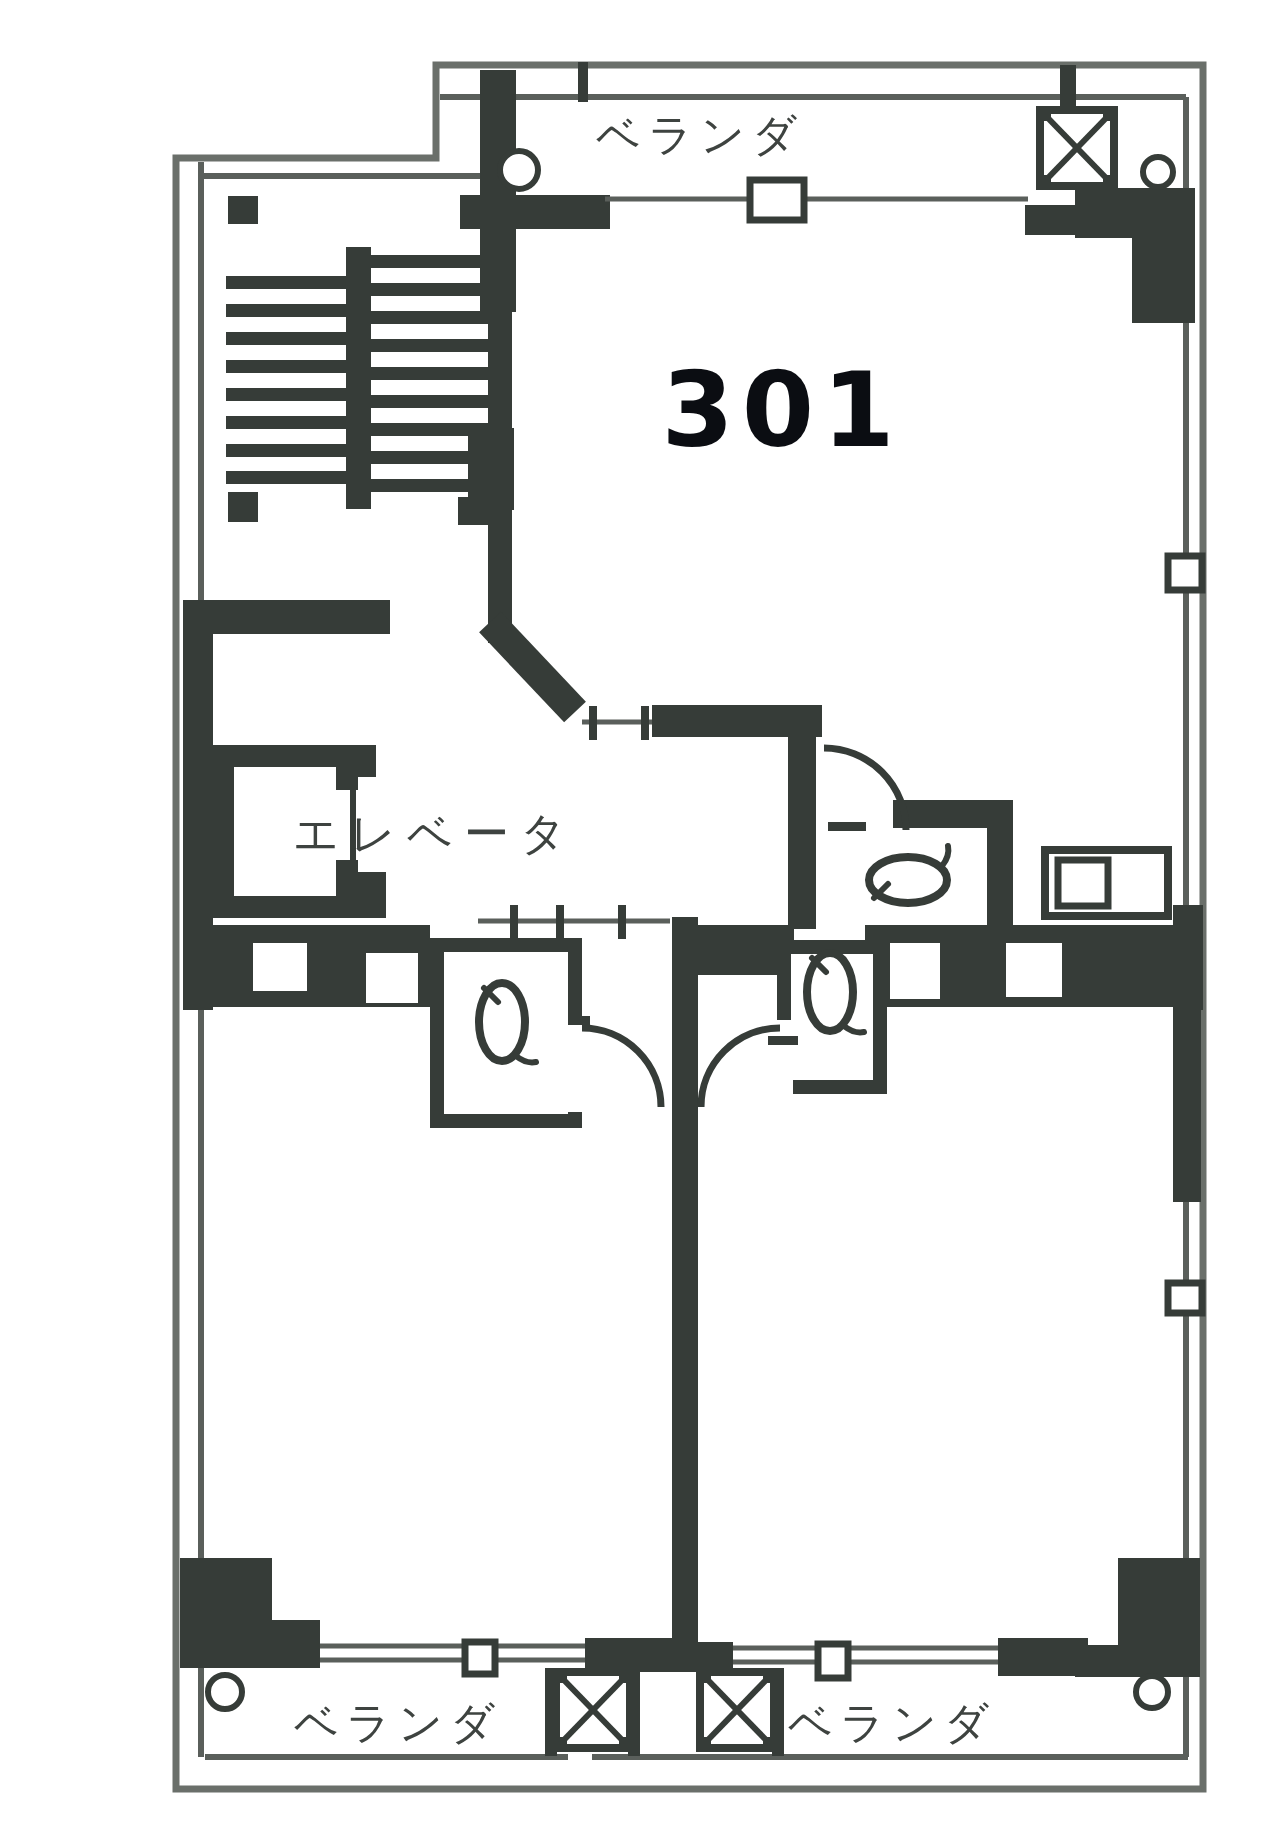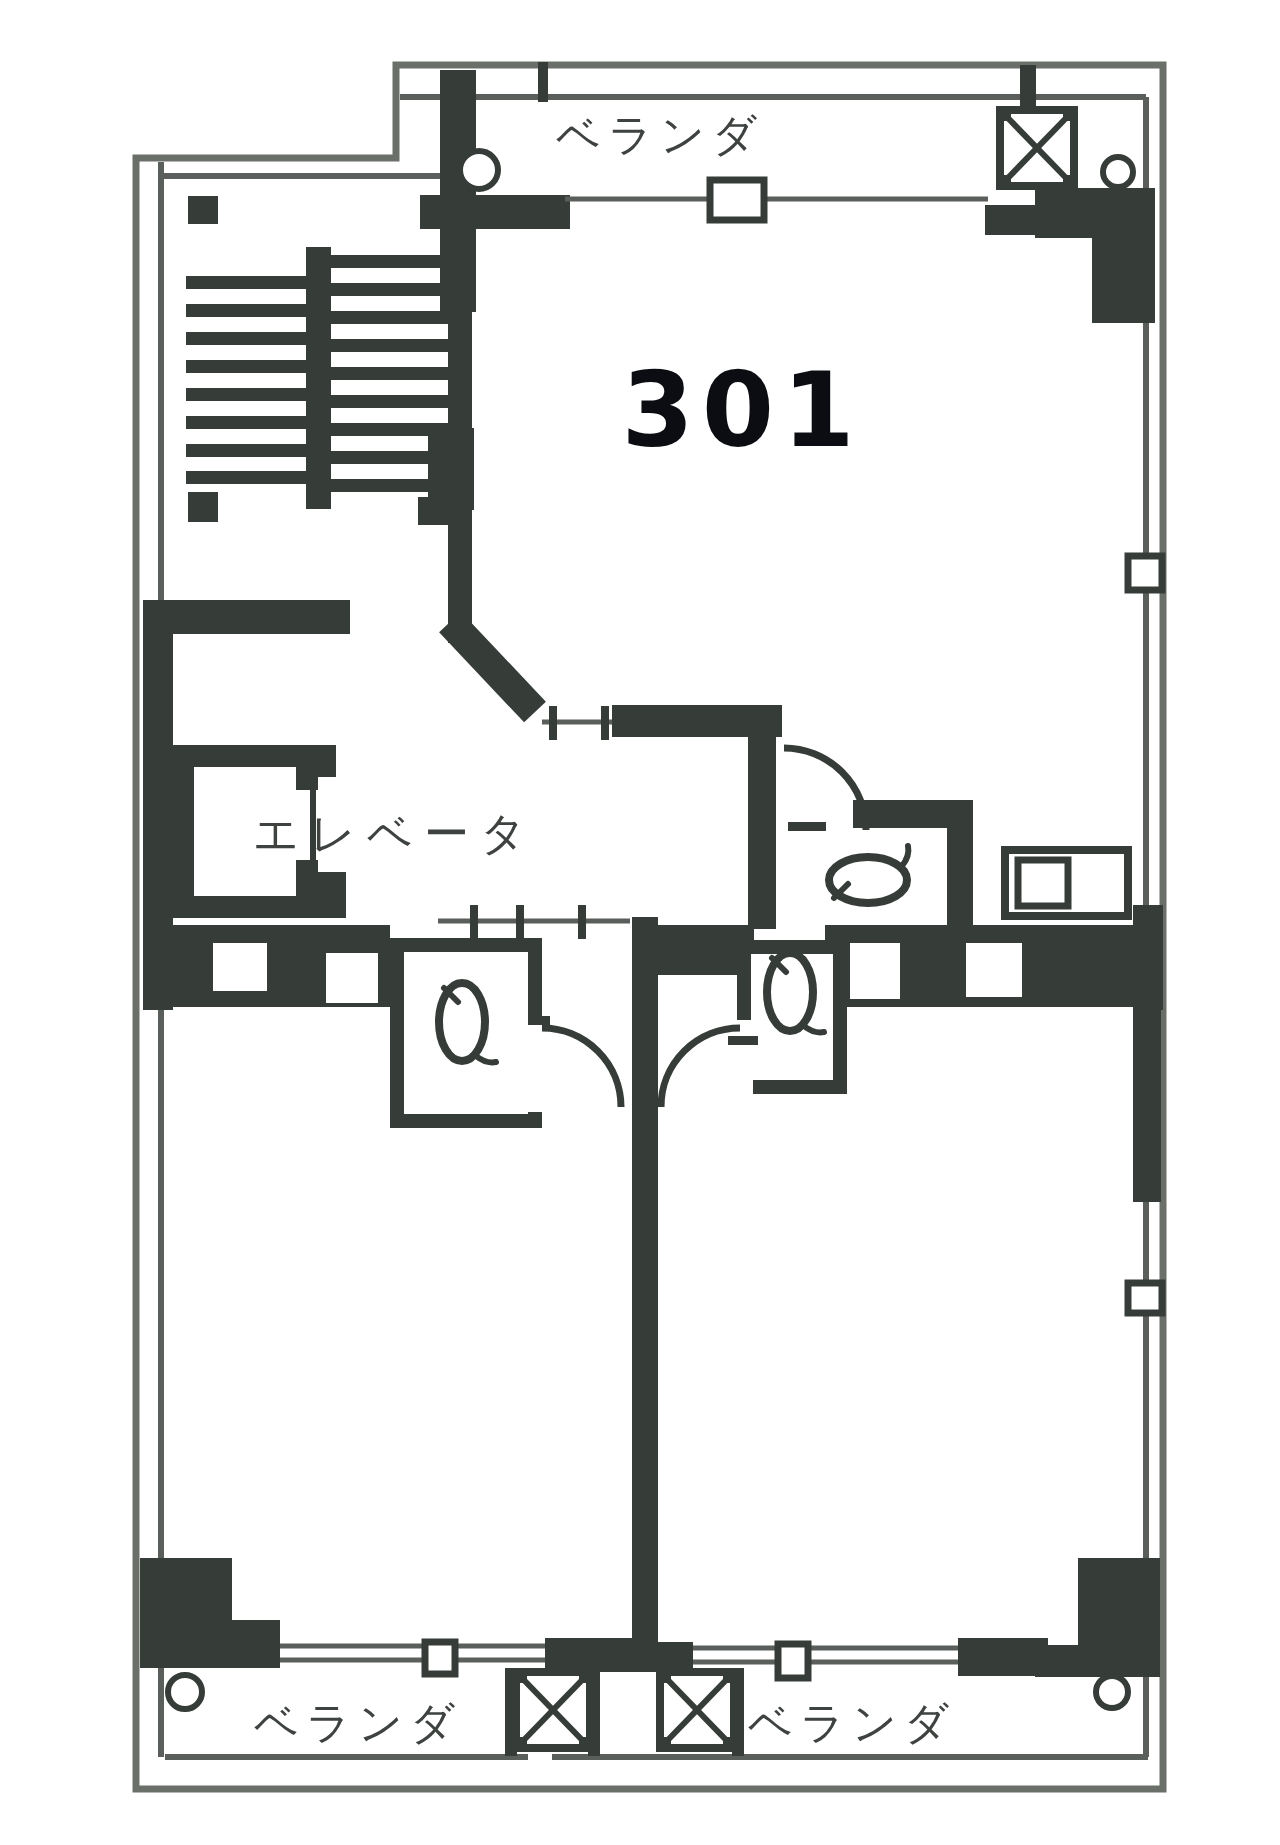--- a/index.html
+++ b/index.html
@@ -1,20 +1,20 @@
 <!DOCTYPE html>
 <html style="--wall: #363c38; --line: #5a5f5b; --outline: #6a6f6a; --bg: #ffffff; --label: #3e4340; --number: #0b0d12;"><head>
 <meta charset="utf-8">
 <style>
   :root{
     --wall:#363c38; --line:#5a5f5b; --outline:#6a6f6a;
     --bg:#ffffff; --label:#3e4340; --number:#0b0d12;
   }
   html,body{margin:0;padding:0;background:var(--bg);}
-  .page{width:1072px;height:1845px;position:relative;background:var(--bg);}
+  .page{width:1072px;height:1845px;position:relative;background:var(--bg);margin-left:40px;}
   svg{display:block;}
   .w{fill:var(--wall);stroke:none;}
   .t{stroke:var(--line);stroke-width:5;fill:none;}
   .t2{stroke:var(--line);stroke-width:6;fill:none;}
   .o{stroke:var(--outline);stroke-width:7;fill:none;}
   .hole{fill:#fff;stroke:none;}
   .box{fill:#fff;stroke:var(--wall);stroke-width:8;}
   .boxi{fill:#fff;stroke:var(--wall);stroke-width:7;}
   .xd{stroke:var(--wall);stroke-width:6;fill:none;}
   .dot{fill:var(--wall);}

